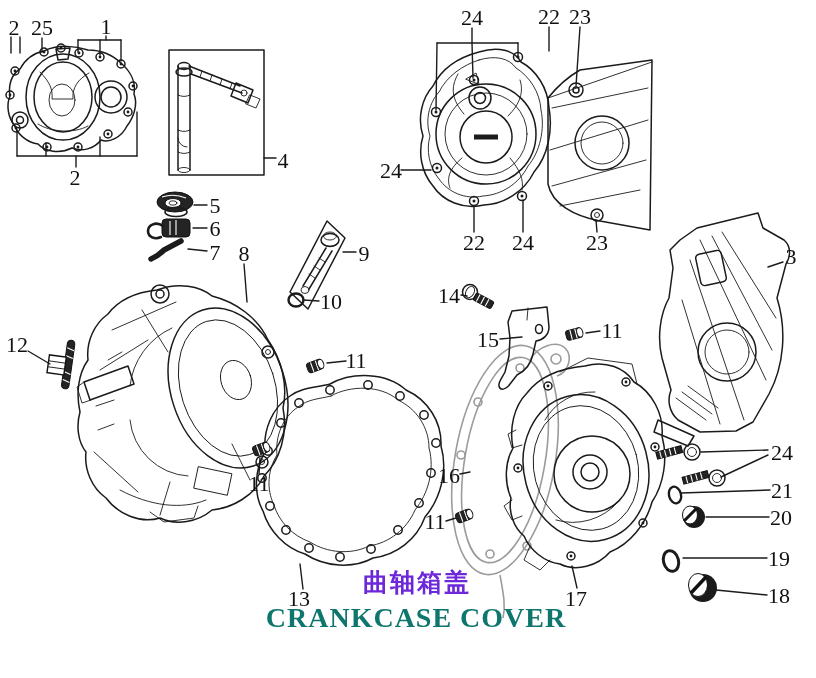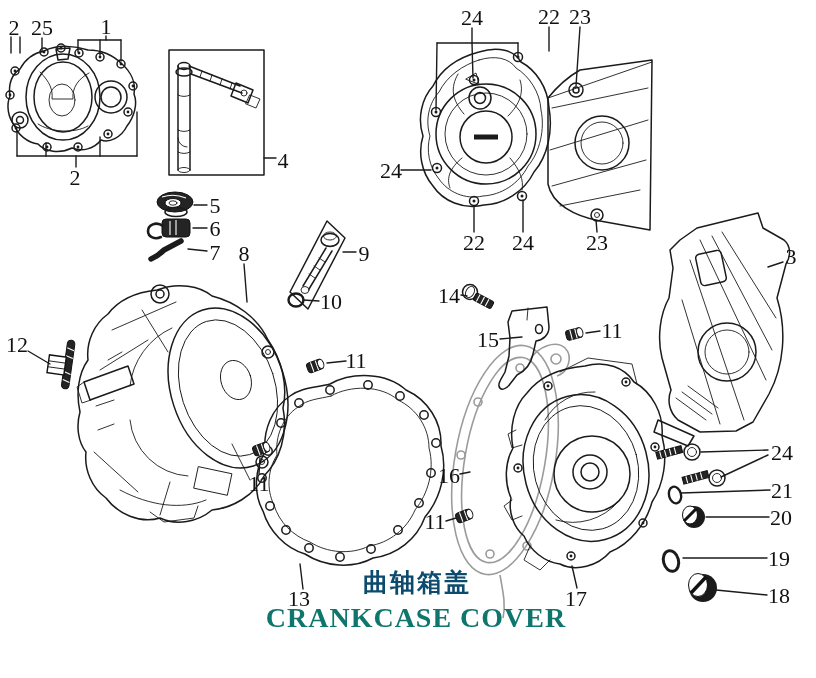--- a/index.html
+++ b/index.html
@@ -9,21 +9,21 @@
   .ln{fill:none;stroke:#1b1b1b;stroke-width:1.5;stroke-linejoin:round;stroke-linecap:round;}
   .thin{fill:none;stroke:#1b1b1b;stroke-width:0.9;stroke-linejoin:round;stroke-linecap:round;}
   .thk{fill:none;stroke:#1b1b1b;stroke-width:2.6;stroke-linejoin:round;stroke-linecap:round;}
   .dark{fill:#242424;stroke:#111;stroke-width:1;}
   .wht{stroke:#fff;stroke-width:1.1;fill:none;}
   .gray{fill:none;stroke:#9b9b9b;stroke-width:1.6;}
   .leader{stroke:#1b1b1b;stroke-width:1.4;fill:none;stroke-linecap:round;}
   .callout-label{font-family:"Liberation Serif",serif;font-size:22px;fill:#111;
                  text-anchor:middle;dominant-baseline:central;}
   .title-zh{position:absolute;left:417px;top:566px;transform:translateX(-50%);
-            font-size:25px;font-weight:bold;letter-spacing:2px;color:#0c4a6e;white-space:nowrap;
+            font-size:25px;font-weight:bold;letter-spacing:2px;color:#6d28d9;white-space:nowrap;
             font-family:"Liberation Serif",serif;}
   .title-en{position:absolute;left:416px;top:602px;transform:translateX(-50%);
             font-size:28px;font-weight:bold;letter-spacing:1px;color:#0f766e;white-space:nowrap;
             font-family:"Liberation Serif",serif;}
 </style>
 </head>
 <body>
 
 <div class="page">
 <svg width="816" height="678" viewBox="0 0 816 678">

